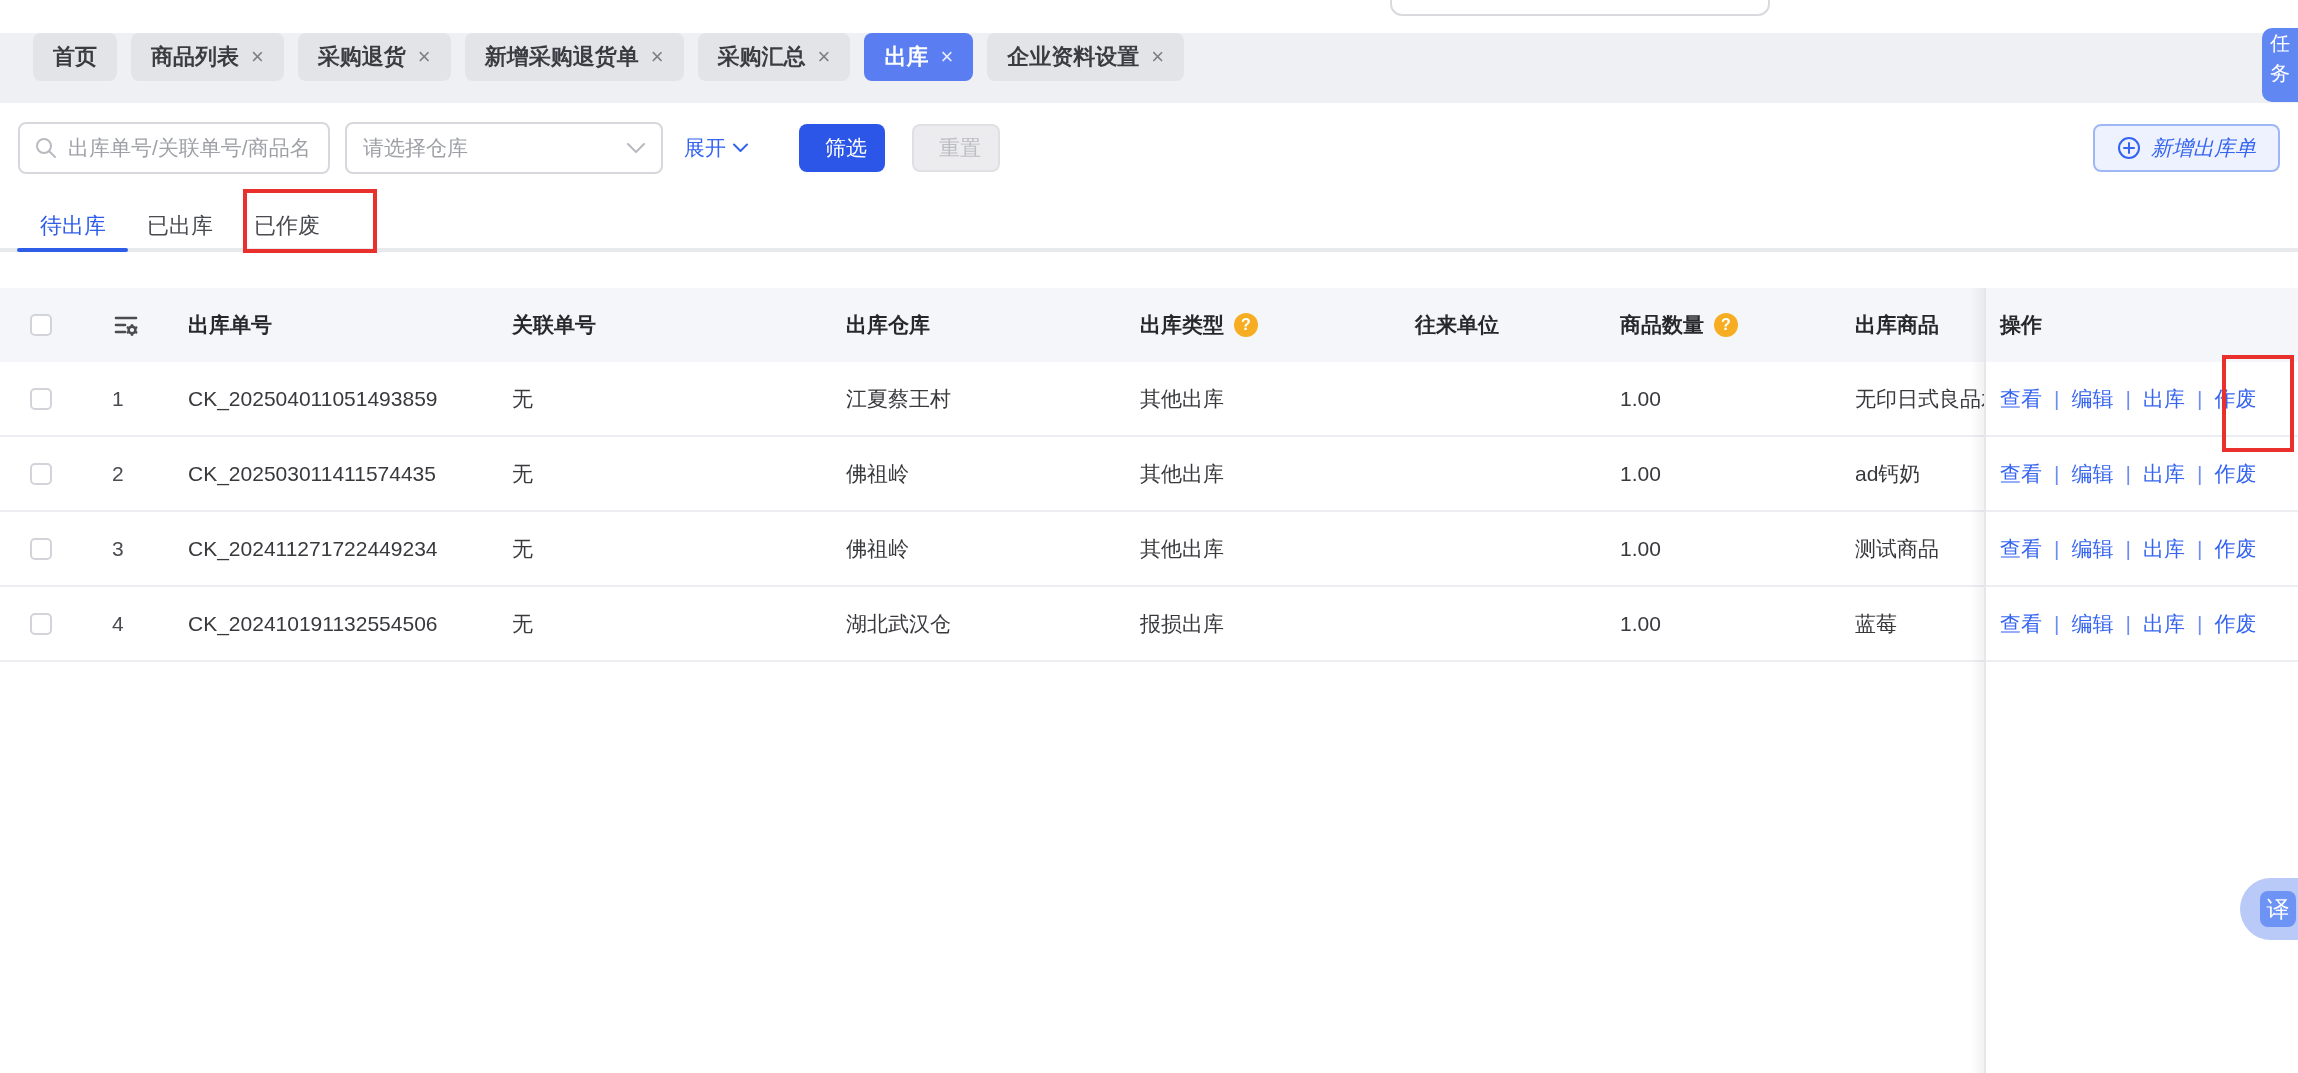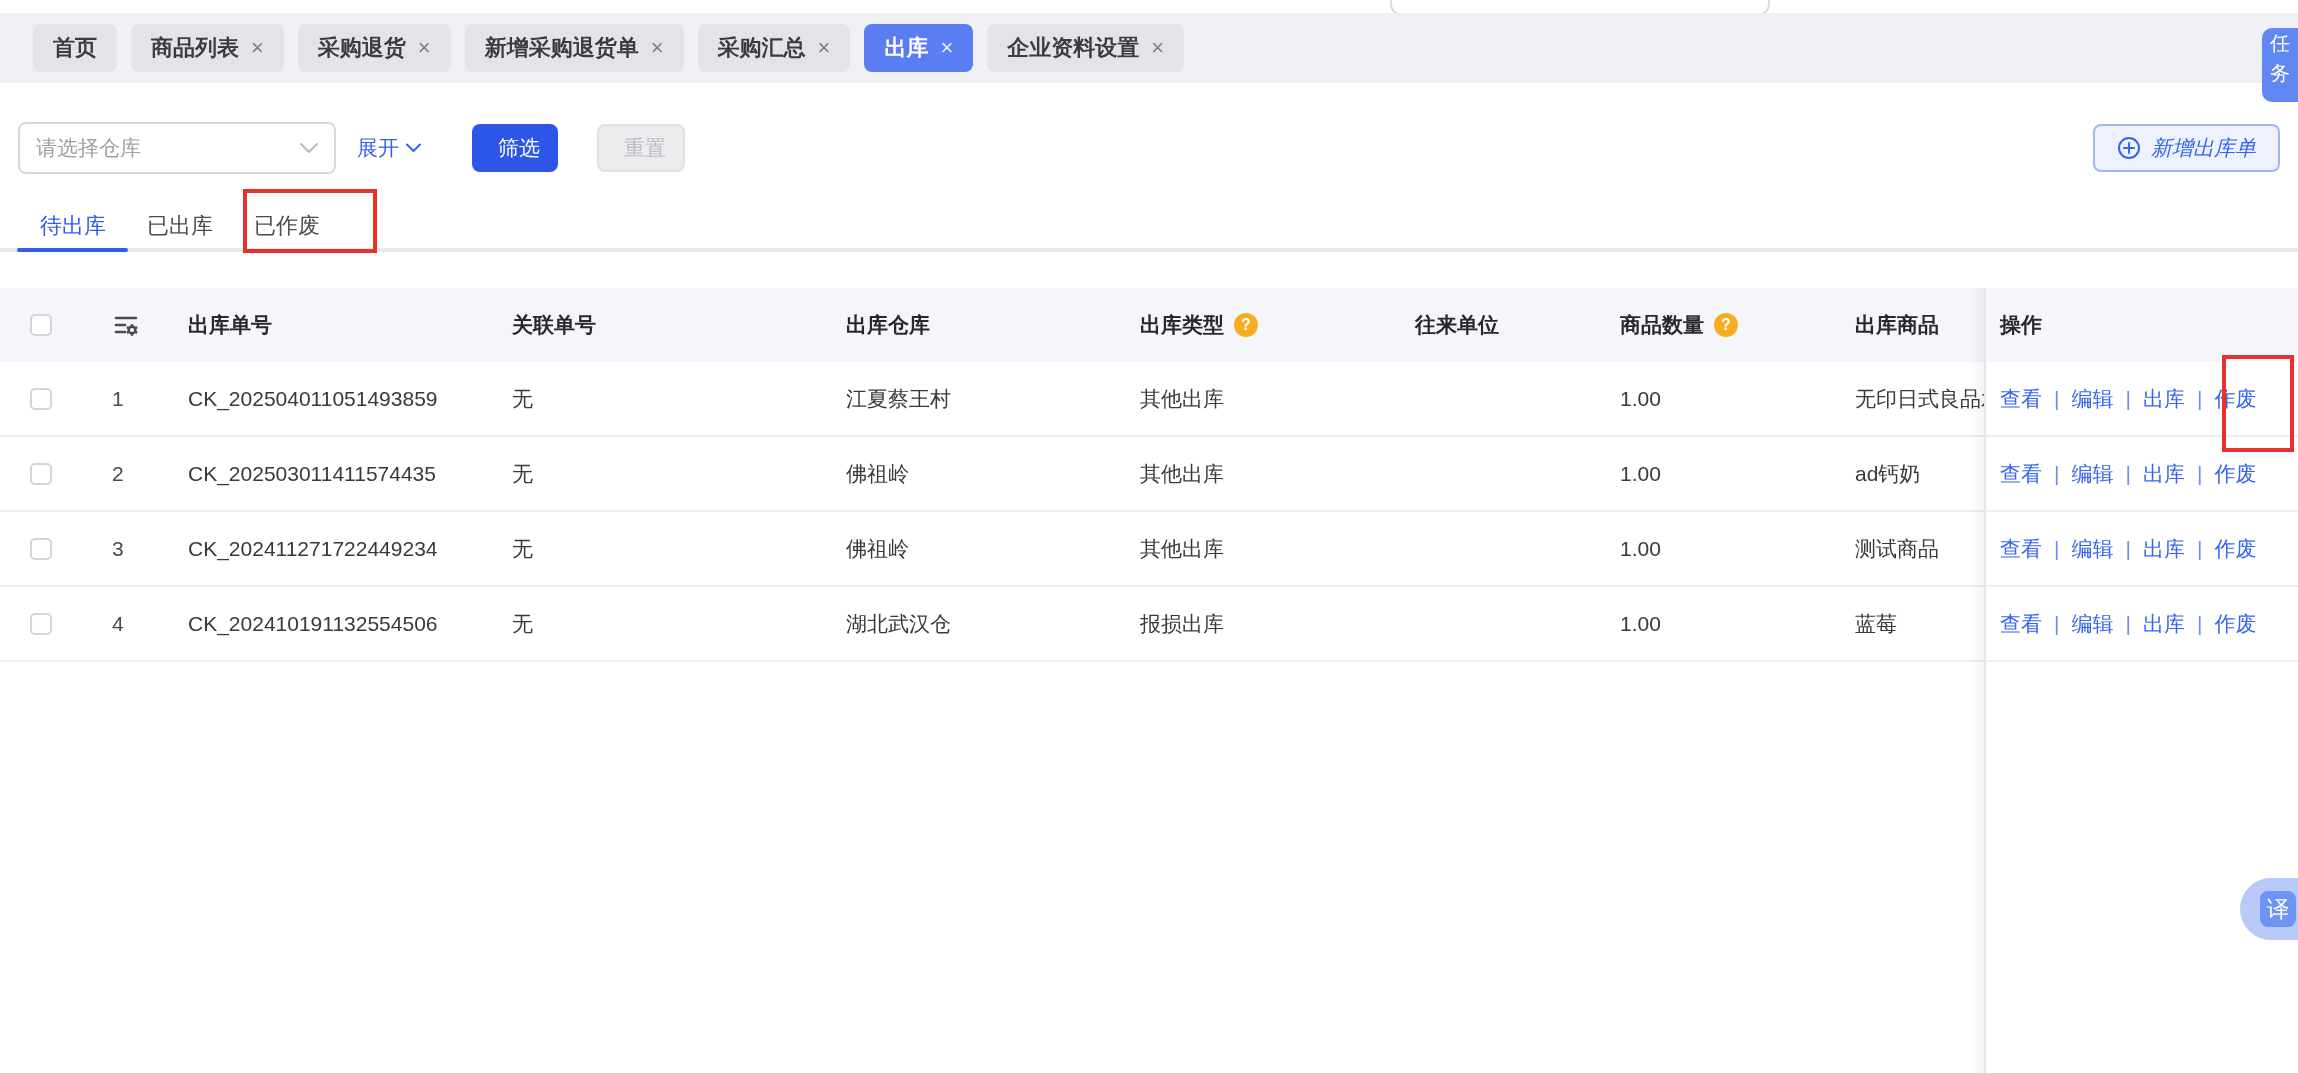--- a/index.html
+++ b/index.html
@@ -4,22 +4,22 @@
 <style>
   html,body{margin:0;padding:0;background:#fff;}
   .page{position:relative;width:2298px;height:1073px;overflow:hidden;background:#fff;
         font-family:"Liberation Sans","DejaVu Sans",sans-serif;color:#38393d;}
 
   
   .topbox{position:absolute;left:1390px;top:-16px;width:376px;height:28px;background:#fff;
           border:2px solid #d9dade;border-radius:12px;}
 
   
-  .tabbar{position:absolute;left:0;top:13px;width:100%;height:70px;background:#eef0f3;
-          display:flex;align-items:center;padding-left:33px;gap:14px;box-sizing:border-box;}
+  .tabbar{position:absolute;left:0;top:33px;width:100%;height:70px;background:#eef0f3;
+          display:flex;padding-left:33px;gap:14px;box-sizing:border-box;}
   .wtab{height:48px;border-radius:8px;background:#e3e4e8;color:#3b3c42;display:flex;
         align-items:center;gap:12px;padding:0 20px;font-size:22px;font-weight:600;cursor:pointer;flex:0 0 auto;}
   .wtab .wtab-close{font-size:22px;font-weight:400;color:#7c7e86;line-height:1;}
   .wtab.active{background:#5b7df2;color:#fff;}
   .wtab.active .wtab-close{color:#e9eeff;}
 
   
   .task-badge{position:absolute;right:0;top:28px;width:36px;height:74px;background:#6187f2;color:#fff;
               border-radius:10px 0 0 10px;font-size:20px;line-height:30px;text-align:center;
               padding-top:0;box-sizing:border-box;word-break:break-all;cursor:pointer;}
@@ -28,21 +28,21 @@
   .filterbar{position:absolute;left:18px;right:18px;top:120px;height:56px;display:flex;align-items:center;gap:15px;}
   .search-box{width:312px;height:52px;border:2px solid #d7d8dd;border-radius:8px;display:flex;
               align-items:center;padding:0 14px;box-sizing:border-box;gap:10px;overflow:hidden;cursor:text;background:#fff;}
   .ph{color:#9ea0a6;font-size:21px;white-space:nowrap;}
   .select{width:318px;height:52px;border:2px solid #d7d8dd;border-radius:8px;display:flex;align-items:center;
           justify-content:space-between;padding:7px 16px;box-sizing:border-box;cursor:pointer;background:#fff;}
   .expand-link{display:flex;align-items:center;gap:7px;color:#3564f0;font-size:21px;margin:0 14px 0 6px;cursor:pointer;}
   .btn{height:48px;border-radius:8px;font-size:21px;display:flex;align-items:center;justify-content:center;
        cursor:pointer;border:none;font-family:inherit;padding-left:14px;}
   .btn-primary{width:86px;background:#2c56e8;color:#fff;margin-left:22px;}
-  .btn-disabled{width:88px;background:#ececef;color:#bcbdc2;border:2px solid #dfe0e4;box-sizing:border-box;margin-left:24px;cursor:not-allowed;}
+  .btn-disabled{width:88px;background:#ececef;color:#bcbdc2;border:2px solid #dfe0e4;box-sizing:border-box;margin-left:12px;cursor:not-allowed;}
   .btn-add{margin-left:auto;padding:0 22px;background:#edf2fe;border:2px solid #9fb7f7;color:#3564f0;gap:10px;box-sizing:border-box;font-style:italic;}
 
   
   .status-tabs{position:absolute;left:40px;top:206px;display:flex;gap:41px;align-items:center;height:40px;}
   .stab{font-size:22px;color:#4a4b50;cursor:pointer;}
   .stab.active{color:#2e5ee8;}
   .stab-line{position:absolute;left:0;right:0;top:248px;height:4px;background:#e8e9ec;}
   .stab-underline{position:absolute;left:17px;top:248px;width:111px;height:4px;background:#2e5ee8;border-radius:2px;}
 
   
@@ -115,20 +115,29 @@
       </div>
       <div class="wtab">
         <span class="wtab-label">企业资料设置</span>
         <span class="wtab-close">×</span>
       </div>
     </div>
 
   <div class="task-badge">任务</div>
 
   <div class="filterbar">
+    <div class="search-box">
+      <span>
+        <svg width="24" height="24" viewBox="0 0 24 24">
+            <circle cx="10" cy="10" r="7" fill="none" stroke="#b9bac0" stroke-width="2"></circle>
+            <line x1="15.5" y1="15.5" x2="21" y2="21" stroke="#b9bac0" stroke-width="2" stroke-linecap="round"></line>
+          </svg>
+      </span>
+      <span class="ph">出库单号/关联单号/商品名</span>
+    </div>
 
     <div class="select">
       <span class="ph">请选择仓库</span>
       <span>
         <svg width="18" height="11" viewBox="0 0 18 11">
             <polyline points="1,1 9,9 17,1" fill="none" stroke="#b9bac0" stroke-width="2" stroke-linecap="round" stroke-linejoin="round"></polyline>
           </svg>
       </span>
     </div>
 

